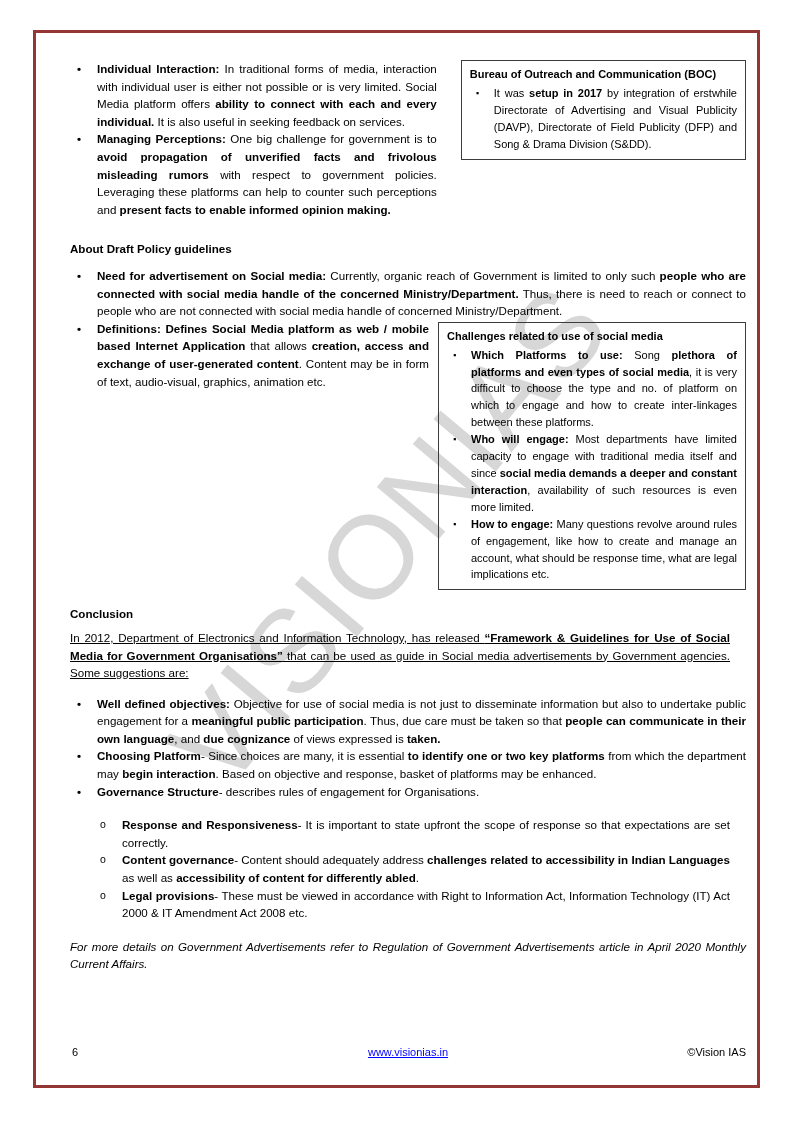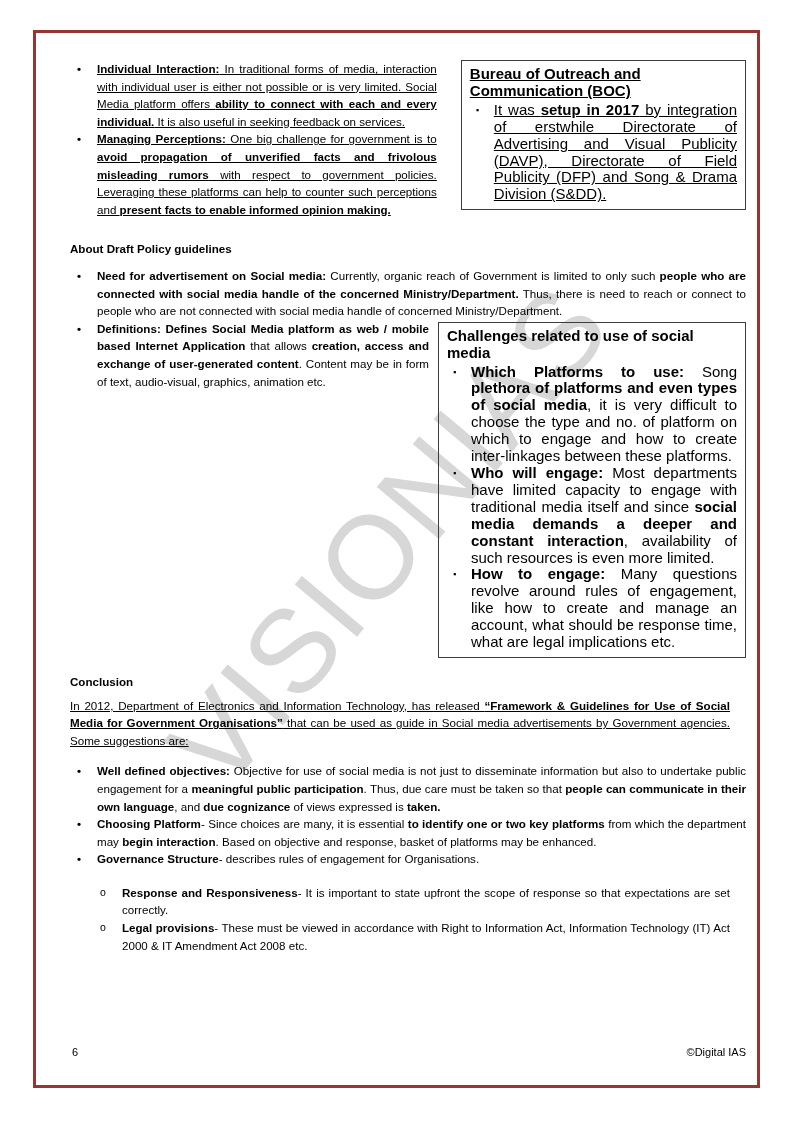--- a/index.html
+++ b/index.html
@@ -69,28 +69,28 @@
 
   
   ul.squares { list-style: none; margin: 0; padding: 0; }
   ul.squares > li { position: relative; padding-left: 24px; }
   ul.squares > li::before {
     content: "\25AA";
     position: absolute; left: 6px; top: 0;
     font-size: 9px;
   }
 
-  .top-flex { display: flex; gap: 24px; text-decoration: underline; }
+  .top-flex { display: flex; gap: 24px; }
   .top-left { width: 372px; }
 
   .info-box {
     border: 1.5px solid #3c3c3c;
     box-sizing: border-box;
     padding: 5px 8px 6px 8px;
-    font-size: 15px;
+    font-size: 11px;
     line-height: 16.9px;
     background: transparent;
   }
   .boc-box { width: 289px; align-self: flex-start; }
   .box-title { font-weight: bold; text-align: left; margin-bottom: 2px; }
 
   .h1 { font-weight: bold; text-align: left; margin: 22px 0 9px 0; }
   .h2 { font-weight: bold; text-align: left; margin: 11px 0 6px 0; }
 
   .wrap-sec::after { content: ""; display: block; clear: both; }
@@ -167,24 +167,27 @@
 
   <p class="intro"><span>In 2012, Department of Electronics and Information Technology, has released </span><span class="b">“Framework &amp; Guidelines for Use of Social Media for Government Organisations”</span><span> that can be used as guide in Social media advertisements by Government agencies. Some suggestions are:</span></p>
 
   <ul class="dots">
     <li><span class="b">Well defined objectives:</span><span> Objective for use of social media is not just to disseminate information but also to undertake public engagement for a </span><span class="b">meaningful public participation</span><span>. Thus, due care must be taken so that </span><span class="b">people can communicate in their own language</span><span>, and </span><span class="b">due cognizance</span><span> of views expressed is </span><span class="b">taken.</span></li>
     <li><span class="b">Choosing Platform</span><span>- Since choices are many, it is essential </span><span class="b">to identify one or two key platforms</span><span> from which the department may </span><span class="b">begin interaction</span><span>. Based on objective and response, basket of platforms may be enhanced.</span></li>
     <li>
       <span><span class="b">Governance Structure</span><span>- describes rules of engagement for Organisations.</span></span>
       <ul class="subs" style="margin-left:-27px;">
         <li><span class="b">Response and Responsiveness</span><span>- It is important to state upfront the scope of response so that expectations are set correctly.</span></li>
+        <li><span class="b">Content governance</span><span>- Content should adequately address </span><span class="b">challenges related to accessibility in Indian Languages</span><span> as well as </span><span class="b">accessibility of content for differently abled</span><span>.</span></li>
         <li><span class="b">Legal provisions</span><span>- These must be viewed in accordance with Right to Information Act, Information Technology (IT) Act 2000 &amp; IT Amendment Act 2008 etc.</span></li>
       </ul>
     </li>
   </ul>
 
+  <p class="note">For more details on Government Advertisements refer to Regulation of Government Advertisements article in April 2020 Monthly Current Affairs.</p>
 
 </div>
 
 <div class="footer">
   <span class="pg">6</span>
-  <span class="copy">©Digital IAS</span>
+  <span class="lnk-wrap"><a href="#">www.visionias.in</a></span>
+  <span class="copy">©Vision IAS</span>
 </div>
 
 </body></html>

